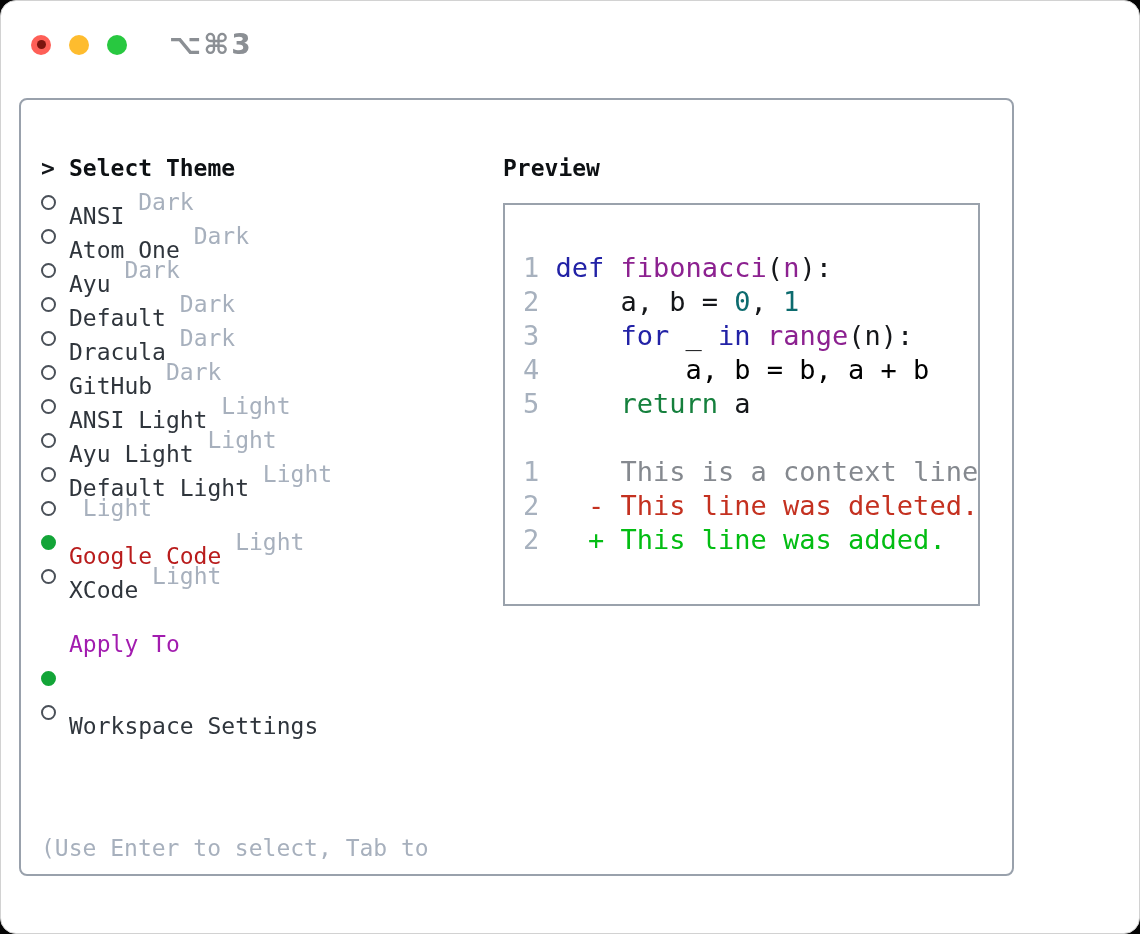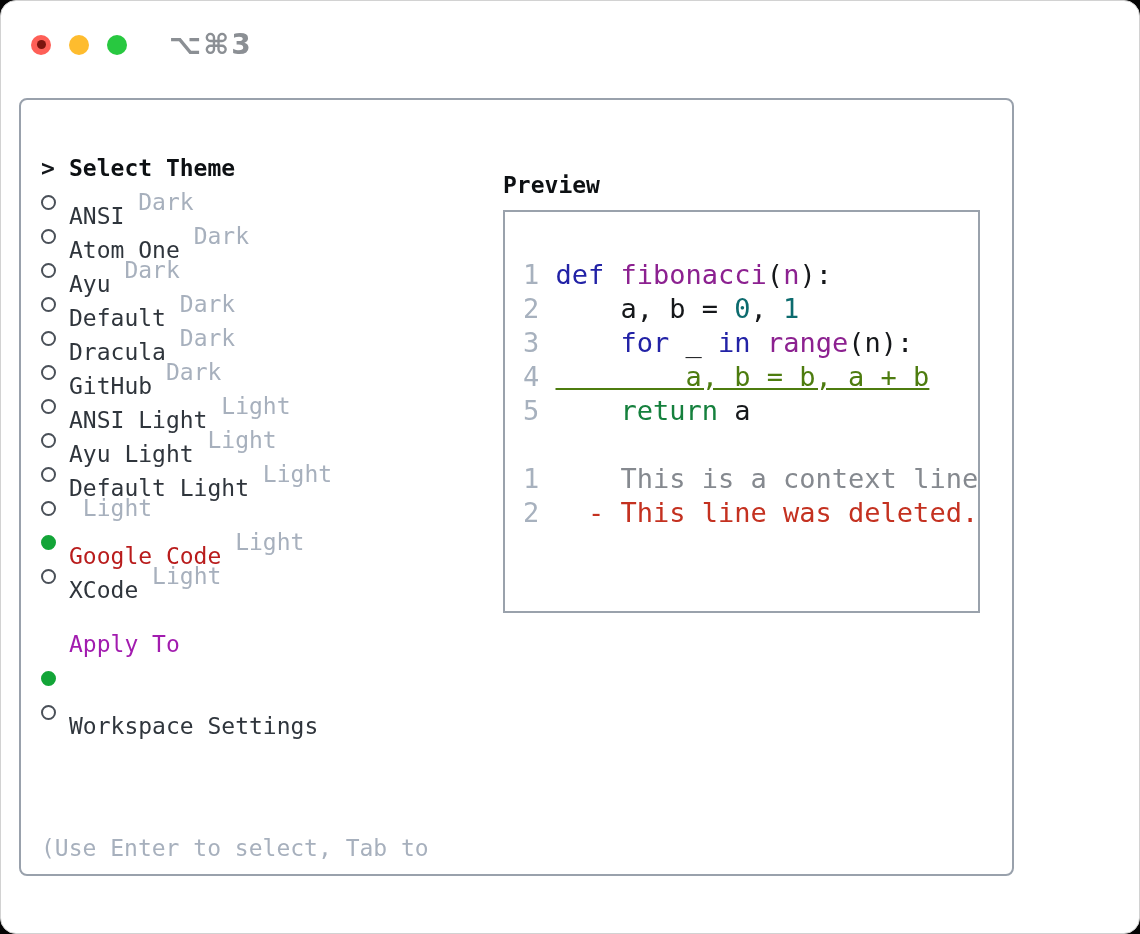--- a/index.html
+++ b/index.html
@@ -28,23 +28,23 @@
   .prefix { font-weight:bold; color:#14171b; }
   .h-label { font-weight:bold; color:#0d1013; }
   .ring { width:15px; height:15px; border:2px solid #4a5058; border-radius:50%; }
   .row.selected .ring { background:#13a538; border-color:#13a538; }
   .row .name { color:#2f353c;margin-top:27px; }
   .row.selected .name { color:#b91c1c; }
   .variant { color:#a7b0bd; margin-left:1ch; }
   .apply-header { color:#a21caf;text-align:right; }
   .hint { color:#a7b0bd; font-size:23px; line-height:34px; white-space:pre; }
   
-  .right { position:absolute; left:482px; top:68px; }
+  .right { position:absolute; left:482px; top:51px; }
   .preview-label { height:34px; display:flex; align-items:center; font-weight:bold; font-size:23px; color:#0d1013; }
-  .preview-box { margin-top:8px; width:477px; height:403px; border:2px solid #9aa2ac; padding:46px 0 0 18px; overflow:hidden; }
+  .preview-box { margin-top:18px; width:477px; height:403px; border:2px solid #9aa2ac; padding:46px 0 0 18px; overflow:hidden; }
   .cline { height:34px; font-size:27px; line-height:34px; white-space:pre; }
   .ln { display:inline-block; width:1ch; margin-right:1ch; text-align:right; color:#a7b1be; }
 </style>
 </head>
 <body>
 
 <div class="window">
 
   <div class="titlebar">
     <span class="tl red">
@@ -151,22 +151,23 @@
         <div>change focus)</div>
       </div>
     </div>
 
     <div class="right">
       <div class="preview-label">Preview</div>
       <div class="preview-box" id="preview-box">
           <div class="cline"><span class="ln">1</span><span style="color: rgb(34, 34, 166);">def</span><span style="color: rgb(21, 23, 26);"> </span><span style="color: rgb(140, 33, 144);">fibonacci</span><span style="color: rgb(21, 23, 26);">(</span><span style="color: rgb(140, 33, 144);">n</span><span style="color: rgb(21, 23, 26);">):</span></div>
           <div class="cline"><span class="ln">2</span><span style="color: rgb(21, 23, 26);">    a, b = </span><span style="color: rgb(12, 107, 110);">0</span><span style="color: rgb(21, 23, 26);">, </span><span style="color: rgb(12, 107, 110);">1</span></div>
           <div class="cline"><span class="ln">3</span><span style="color: rgb(21, 23, 26);">    </span><span style="color: rgb(34, 34, 166);">for</span><span style="color: rgb(21, 23, 26);"> _ </span><span style="color: rgb(34, 34, 166);">in</span><span style="color: rgb(21, 23, 26);"> </span><span style="color: rgb(140, 33, 144);">range</span><span style="color: rgb(21, 23, 26);">(n):</span></div>
-          <div class="cline"><span class="ln">4</span><span style="color: #4d7c0f; text-decoration: underline;">        a, b = b, a + b</span></div>
+          <div class="cline"><span class="ln">4</span><span style="color: #000000;">        a, b = b, a + b</span></div>
           <div class="cline"><span class="ln">5</span><span style="color: rgb(21, 23, 26);">    </span><span style="color: #15803d;">return</span><span style="color: rgb(21, 23, 26);"> a</span></div>
           <div class="cline"><span class="ln"></span></div>
           <div class="cline"><span class="ln">1</span><span style="color: rgb(21, 23, 26);">    </span><span style="color: rgb(133, 137, 143);">This is a context line.</span></div>
           <div class="cline"><span class="ln">2</span><span style="color: rgb(21, 23, 26);">  </span><span style="color: rgb(196, 49, 32);">- This line was deleted.</span></div>
+          <div class="cline"><span class="ln">2</span><span style="color: rgb(21, 23, 26);">  </span><span style="color: rgb(3, 189, 19);">+ This line was added.</span></div>
         </div>
     </div>
 
   </div>
 </div>
 
 </body></html>

